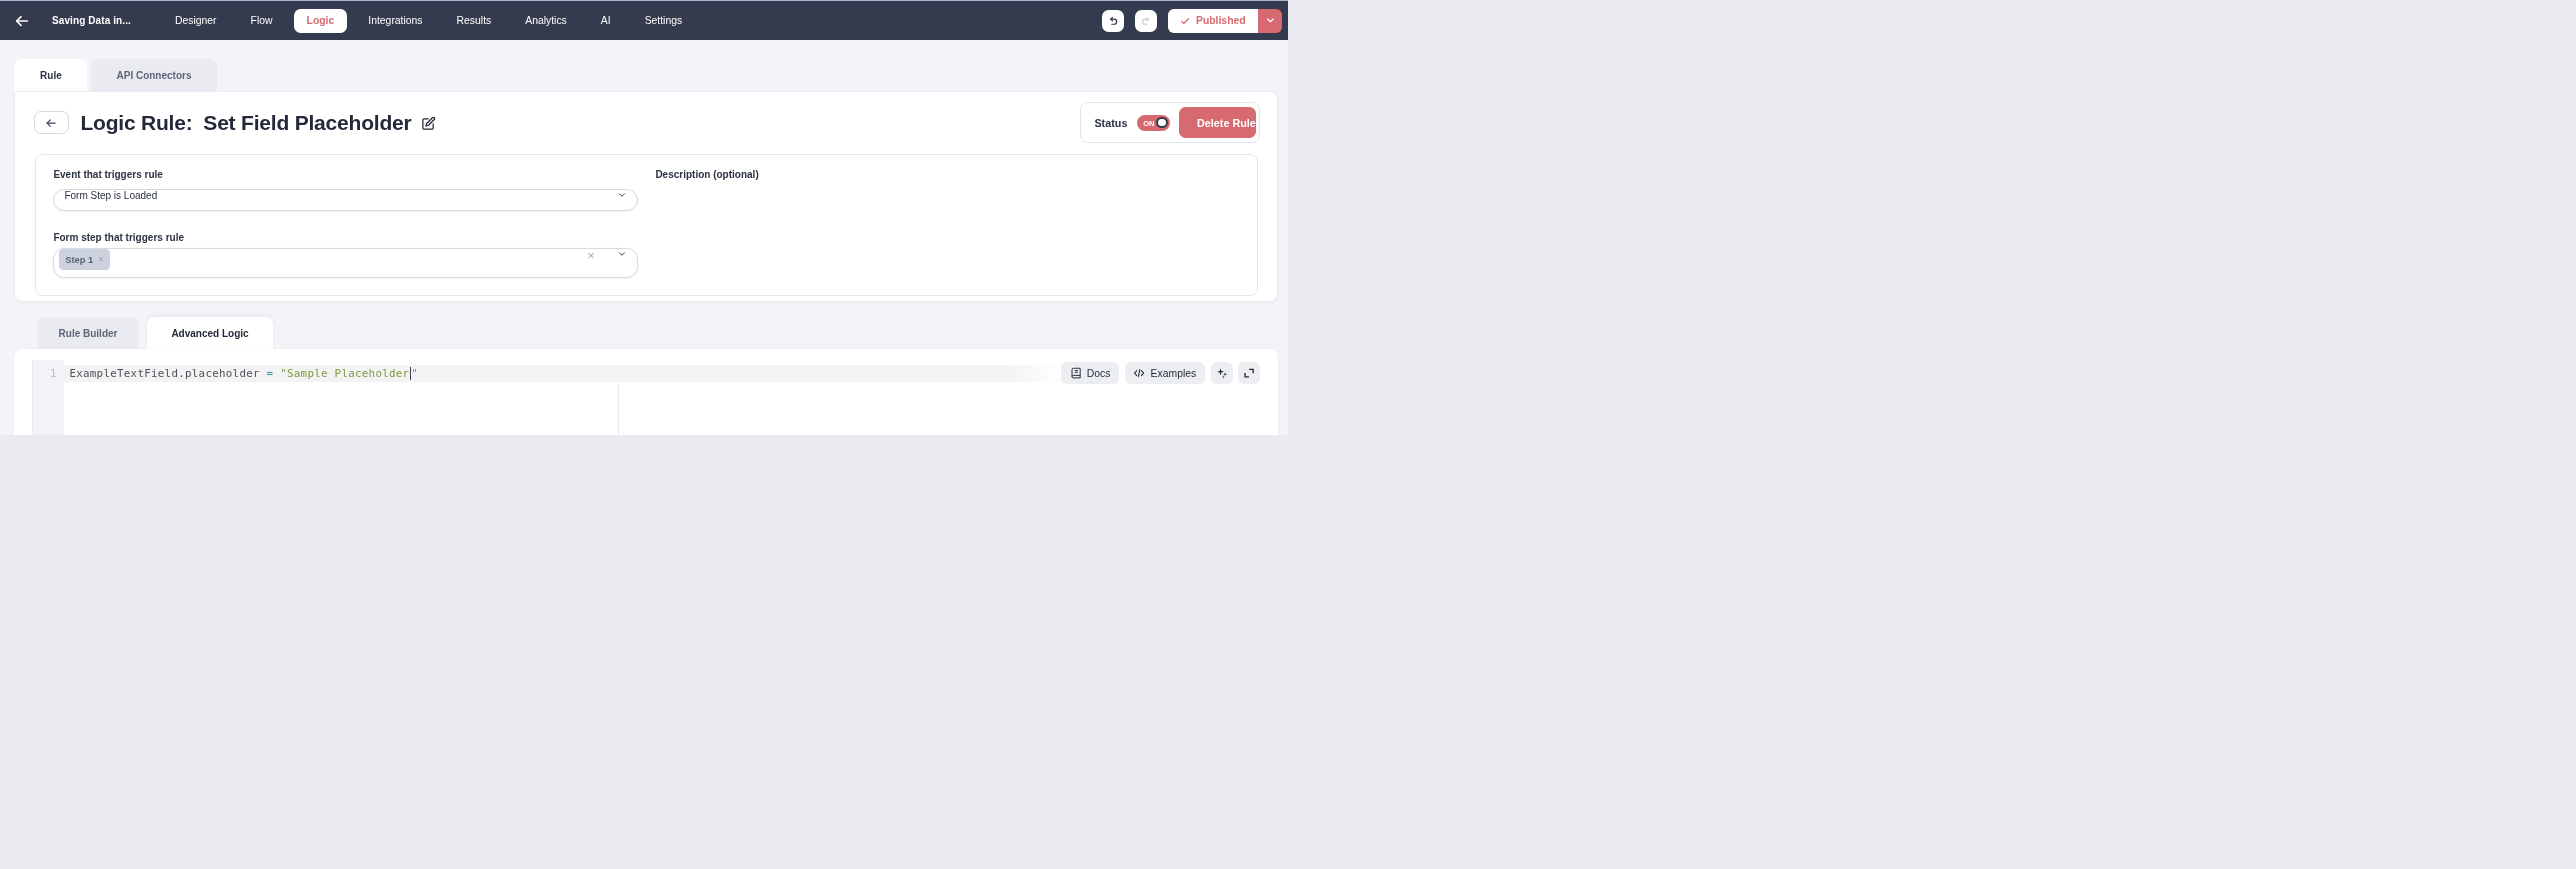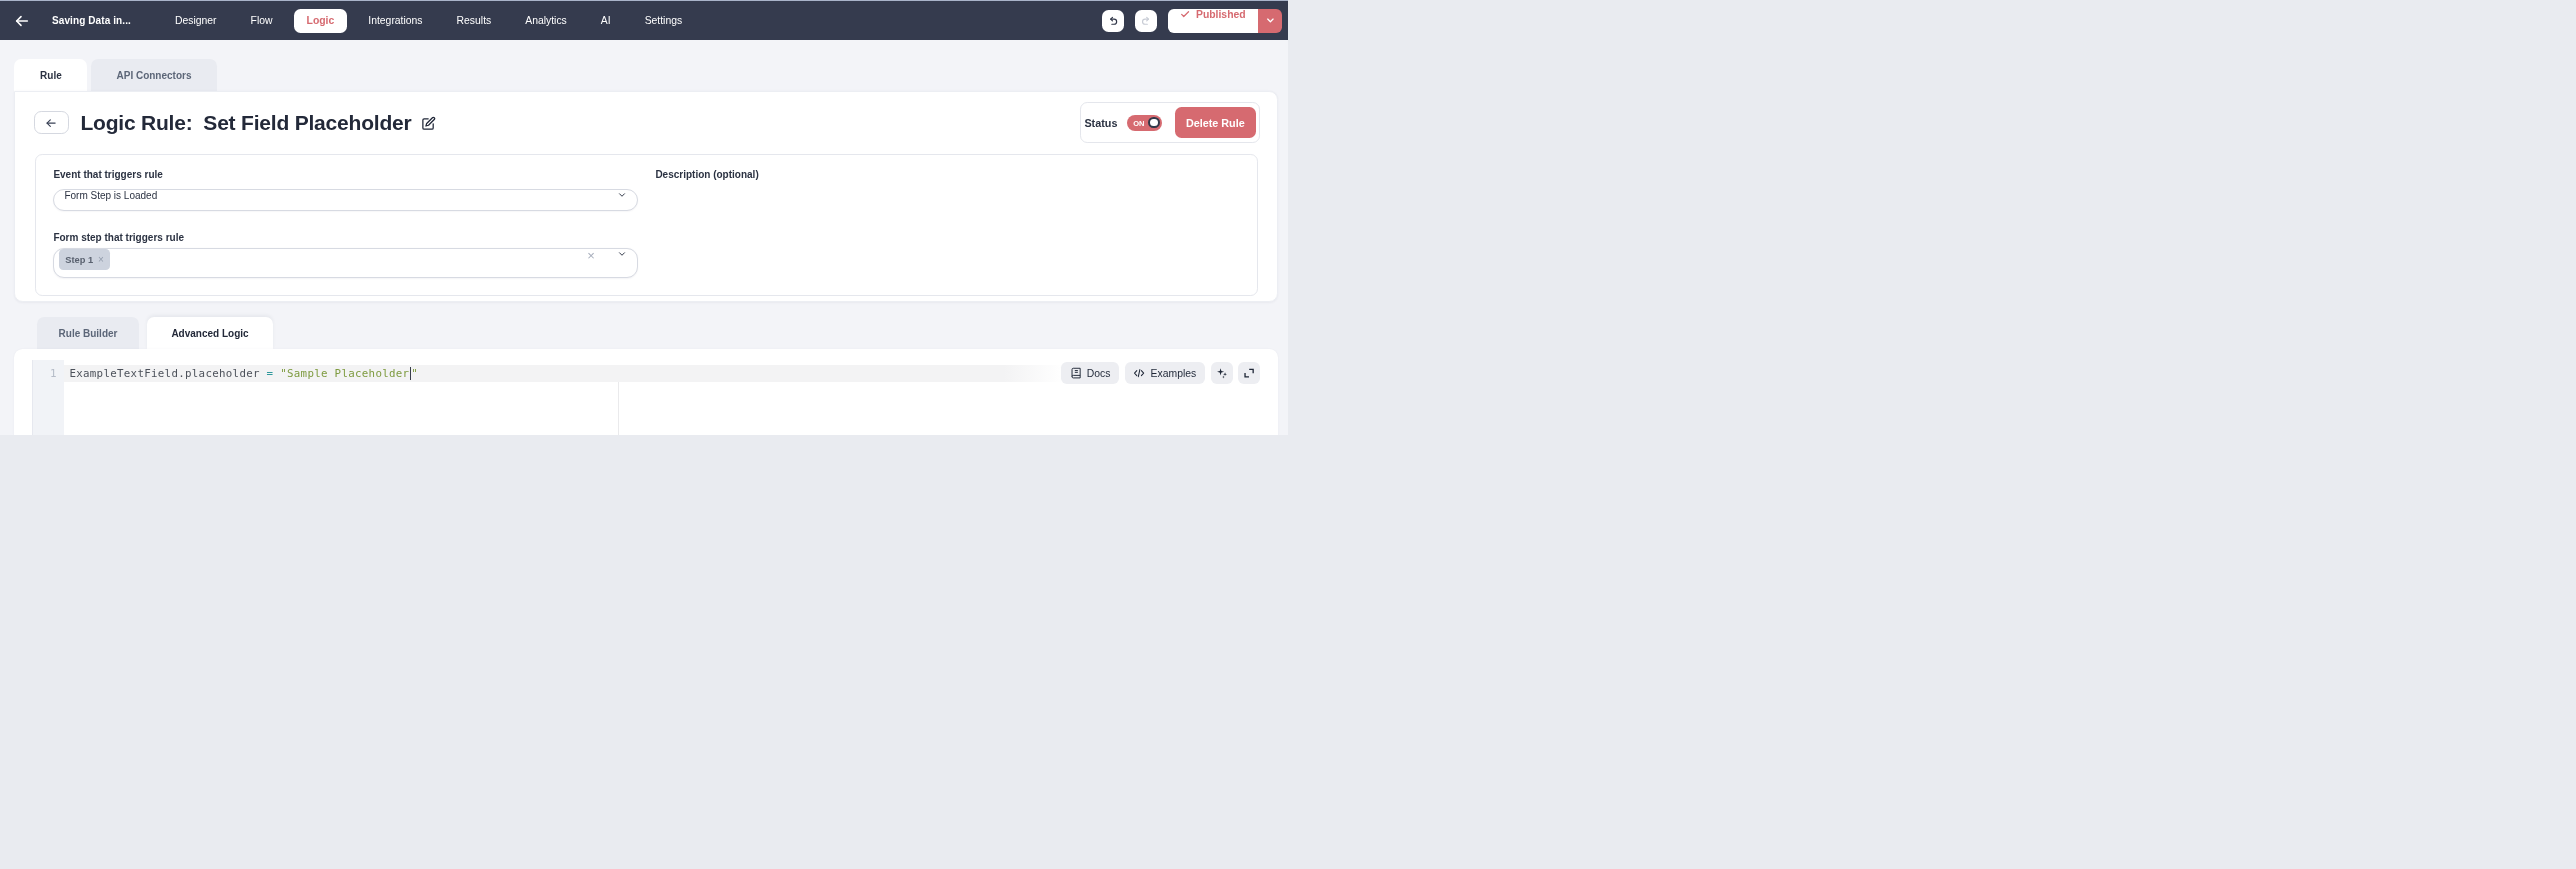--- a/index.html
+++ b/index.html
@@ -25,21 +25,21 @@
   .nav-item { color:#ffffff; font-size:10.4px; font-weight:500; cursor:pointer; white-space:nowrap; }
   .nav-item.active { background:#ffffff; color:#d66a70; font-weight:700;
                      padding:6.5px 13px; border-radius:6.5px; margin:0 -13px; }
   .nav-right { position:absolute; right:5.8px; top:0; height:100%; display:flex; align-items:center; gap:10.8px; }
   .icon-btn { width:22px; height:22px; background:#ffffff; border-radius:6.5px;
               display:flex; align-items:center; justify-content:center; cursor:pointer; }
   .icon-btn svg { width:12.2px; height:12.2px; }
   .undo-btn { color:#2f3547; }
   .redo-btn { color:#c8ccd5; }
   .publish-btn { height:24.4px; border-radius:5.8px; overflow:hidden; display:flex; cursor:pointer; }
-  .publish-main { background:#ffffff; display:flex; align-items:flex-start; gap:5.8px; padding:0 12.2px;
+  .publish-main { background:#ffffff; display:flex; align-items:center; gap:5.8px; padding:0 12.2px;
                   color:#d66a70; font-size:10.4px; font-weight:700; }
   .publish-main svg { width:10px; height:10px; }
   .publish-caret { width:24.4px; background:#d66a70; display:flex; align-items:center; justify-content:center; color:#ffffff; }
   .publish-caret svg { width:10.8px; height:10.8px; }
 
   
   .page-tab { position:absolute; top:59px; height:33px; border-radius:7.2px 7.2px 0 0;
               display:flex; align-items:center; justify-content:center; font-size:10px; cursor:pointer; }
   .tab-rules { left:14.4px; width:73px; background:#ffffff; color:#2b3242; font-weight:700; }
   .tab-api   { left:91px; width:126px; background:#e9ebf1; color:#5c6678; font-weight:700; }
@@ -54,30 +54,30 @@
   .back-btn svg { width:12.2px; height:12.2px; }
   .rule-heading { position:absolute; left:65px; top:13px; height:36px; display:flex; align-items:center;
                   color:#232939; }
   .rule-prefix { font-size:21px; font-weight:700; letter-spacing:-0.2px; }
   .rule-name   { font-size:21px; font-weight:700; letter-spacing:-0.2px; margin-left:10.8px; }
   .edit-icon { margin-left:9.3px; color:#1f2637; cursor:pointer; display:flex; }
   .edit-icon svg { width:15px; height:15px; }
 
   .status-box { position:absolute; left:1065px; top:10px; width:180px; height:41px;
                 border:0.7px solid #e4e6ec; border-radius:7.2px;
-                display:flex; align-items:center; gap:9.3px; padding-left:3px; }
+                display:flex; align-items:center; gap:9.3px; padding-left:13px; }
   .status-label { font-size:10.8px; font-weight:700; color:#2b3242; }
   .toggle { position:relative; width:35px; height:16px; border-radius:8px; background:#d66a70; cursor:pointer; }
   .toggle-text { position:absolute; left:6.5px; top:50%; transform:translateY(-50%);
                  color:#ffffff; font-size:7.5px; font-weight:700; }
   .toggle-knob { position:absolute; right:2.2px; top:2.2px; width:11.5px; height:11.5px; border-radius:50%;
                  background:#ffffff; border:2.5px solid #323949; }
   .delete-btn { margin-left:auto; margin-right:3.6px; width:81px; height:31px; border-radius:6.5px;
                 background:#d66a70; color:#ffffff; font-size:10.8px; font-weight:700;
-                display:flex; align-items:center; justify-content:center; cursor:pointer; }
+                display:flex; align-items:center; justify-content:flex-end; cursor:pointer; }
 
   
   .trigger-box { position:absolute; left:20px; top:62px; width:1223px; height:142px;
                  border:0.7px solid #e5e7ed; border-radius:7.2px;padding-left:28px; }
   .field-label { position:absolute; font-size:10px; font-weight:700; color:#2b3242; }
   .lbl-event { left:17px; top:14.4px; }
   .lbl-step  { left:17px; top:77px; }
   .lbl-desc  { left:619px; top:14.4px; }
   .select { position:absolute; background:#ffffff; border:0.7px solid #d7dae2; border-radius:11px;
             box-shadow:0 0.7px 1.4px rgba(35,45,75,.05); cursor:pointer; display:flex; align-items:flex-start;gap:14px; }

